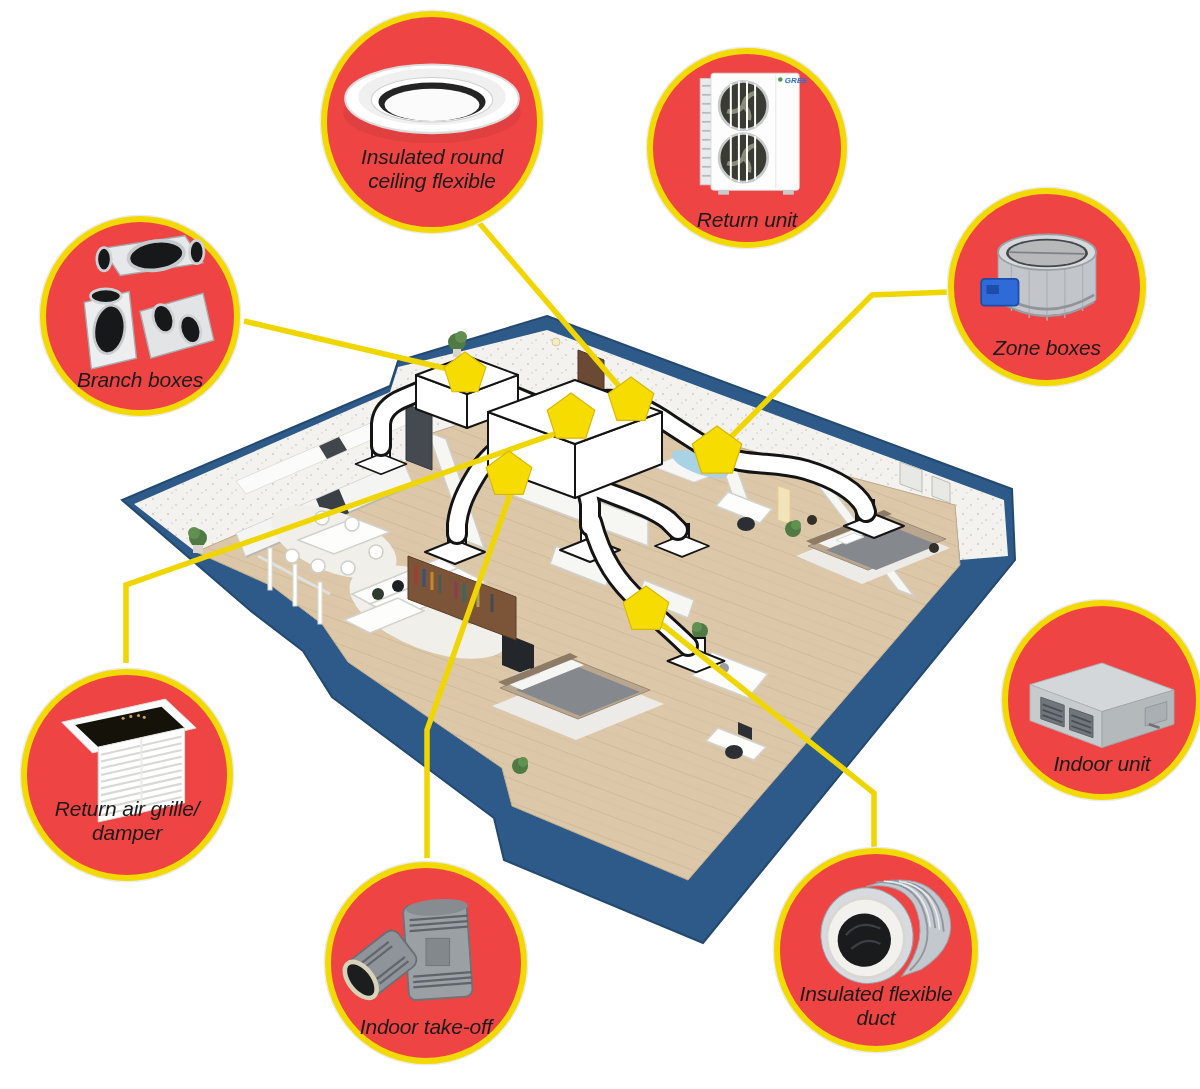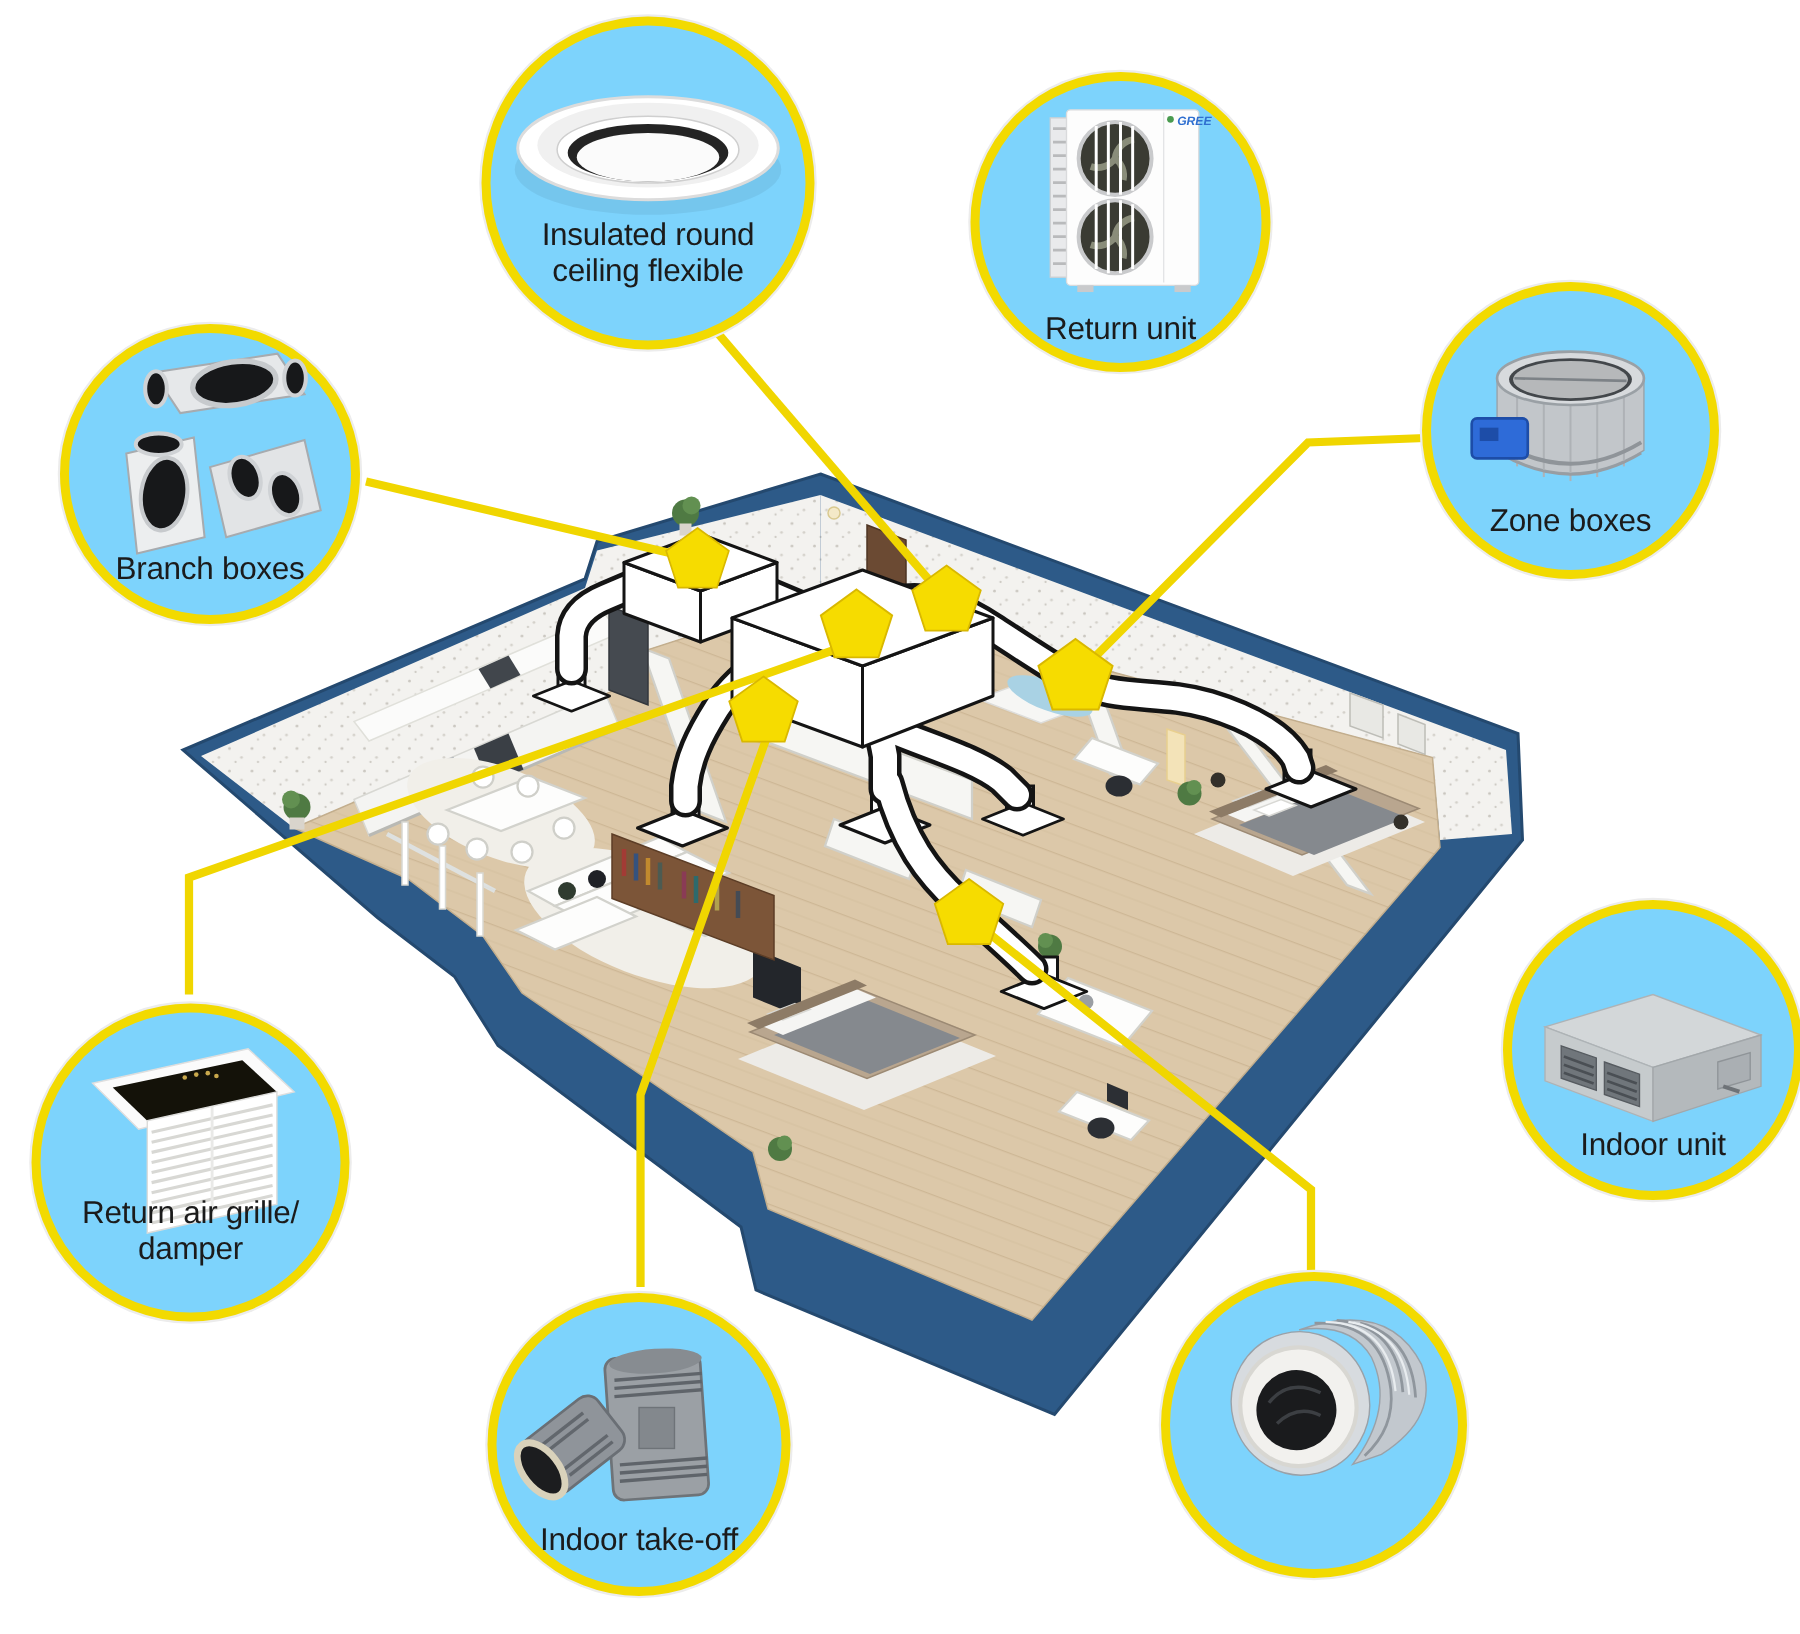--- a/index.html
+++ b/index.html
@@ -1,24 +1,24 @@
 <!DOCTYPE html>
 <html><head>
 <meta charset="utf-8">
 <style>
   html,body{margin:0;padding:0;background:#fff;}
   .stage{position:relative;width:1200px;height:1089px;background:#fff;overflow:hidden;
          font-family:"Liberation Sans",sans-serif;}
   .house-svg{position:absolute;left:0;top:0;}
-  .callout{position:absolute;border-radius:50%;background:#7dd3fc;border:6px solid #F2DA00;
+  .callout{position:absolute;border-radius:50%;background:#ef4444;border:6px solid #F2DA00;
            box-sizing:border-box;box-shadow:0 0 0 1.5px #ececec;}
   .callout .art{position:absolute;left:4px;top:2px;right:4px;bottom:4px;}
   .callout .art svg{width:100%;height:100%;}
   .label{position:absolute;left:6px;right:6px;text-align:center;color:#1b1b1b;
-         font-size:21px;line-height:1.16;letter-spacing:-0.2px;font-weight:500;}
+         font-size:21px;line-height:1.16;letter-spacing:-0.2px;font-weight:500;font-style:italic;}
   .label .l2{display:block;}
   
   .duct-outline{fill:none;stroke:#141414;stroke-width:22;stroke-linecap:round;stroke-linejoin:round;}
   .duct-fill{fill:none;stroke:#ffffff;stroke-width:16;stroke-linecap:round;stroke-linejoin:round;}
   .outlet{fill:#ffffff;stroke:#141414;stroke-width:2;stroke-linejoin:round;}
   .stub{fill:#ffffff;stroke:#141414;stroke-width:2;}
   .marker{fill:#F6DC00;stroke:#D9B800;stroke-width:.05;}
   .conn{fill:none;stroke:#F0D600;stroke-width:5.5;stroke-linejoin:miter;}
   .pbox{fill:#ffffff;stroke:#141414;stroke-width:2;stroke-linejoin:round;}
   .iwall{fill:#f6f6f3;stroke:#d0d0ca;stroke-width:1.5;}
@@ -456,20 +456,24 @@
             <path d="M 26,-53 Q 70,-41 63,8"></path>
             <path d="M 42,-49 Q 80,-33 72,13"></path>
           </g>
           <ellipse cx="-6" cy="0" rx="50" ry="52" fill="#d7dbdf" stroke="#9aa1a8"></ellipse>
           <ellipse cx="-8" cy="2" rx="42" ry="43" fill="#f2f1ee" stroke="#d8d7d2" stroke-width="3"></ellipse>
           <ellipse cx="-10" cy="4" rx="29" ry="29" fill="#1a1b1d"></ellipse>
           <path d="M -28,-6 Q -10,-20 10,-4 M -26,10 Q -8,0 6,12" stroke="#3c3f43" stroke-width="2.5" fill="none"></path>
         </g>
       </svg>
     </div>
+    <div class="label" style="top:128px;">
+      <span>Insulated flexible</span>
+      <span class="l2">duct</span>
+    </div>
   </div>
 
   <div class="callout" style="left:1002px;top:600px;width:200px;height:200px;">
     <div class="art">
       <svg viewBox="0 0 200 200">
         <polygon points="20,84 100,60 180,90 100,114" fill="#d3d7d9" stroke="#aeb3b6"></polygon>
         <polygon points="20,84 100,114 100,154 20,124" fill="#c6cbcd" stroke="#aeb3b6"></polygon>
         <polygon points="100,114 180,90 180,128 100,154" fill="#b4b9bc" stroke="#a2a7aa"></polygon>
         <g>
           <polygon points="32,98 58,107 58,131 32,122" fill="#70767b" stroke="#565b60"></polygon>

